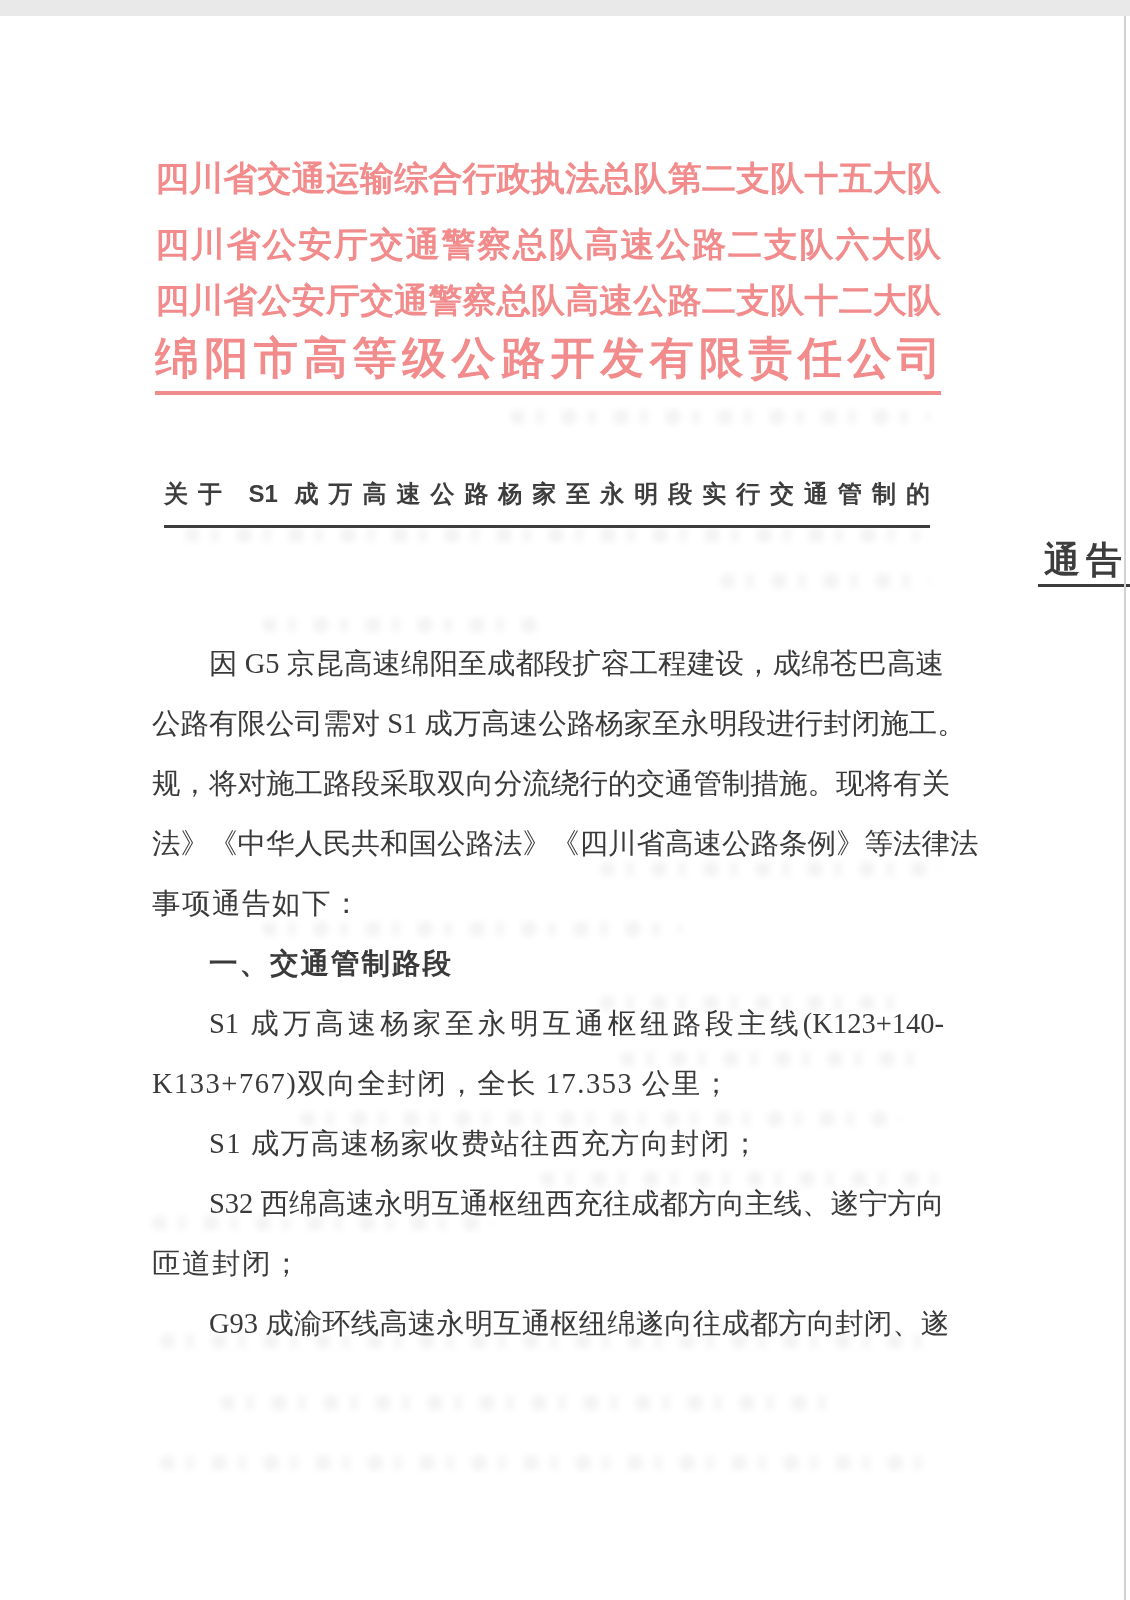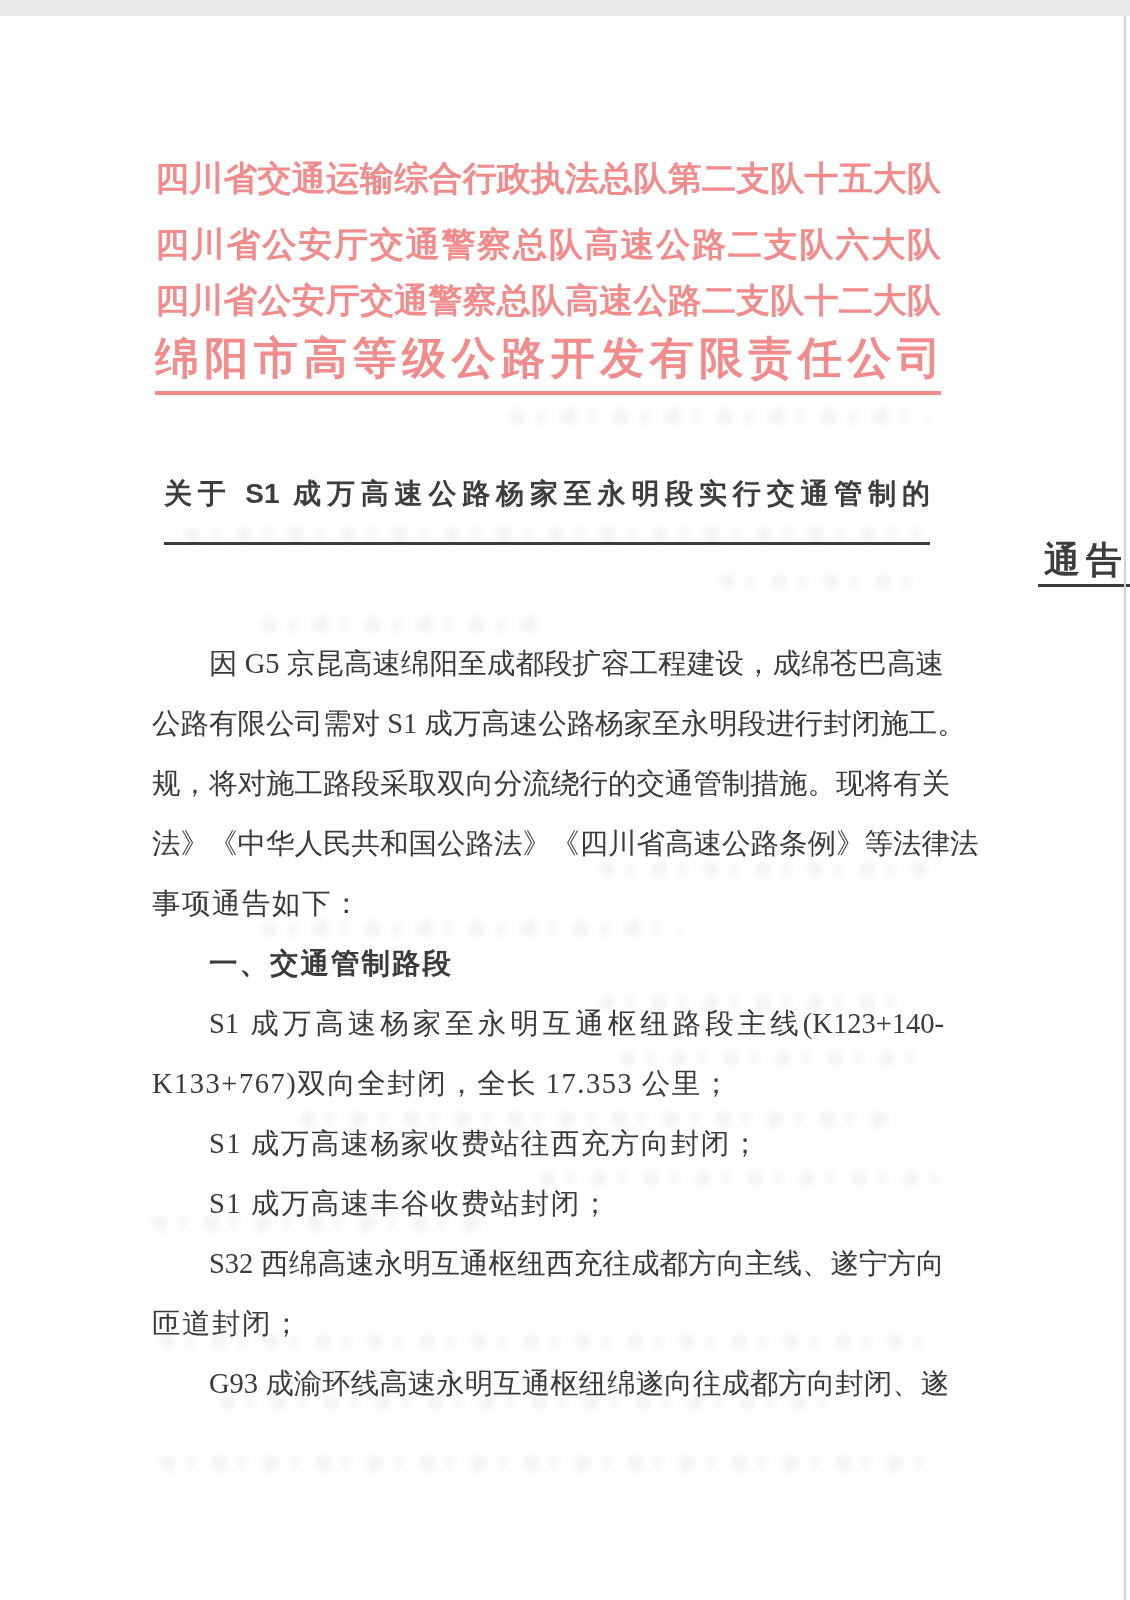--- a/index.html
+++ b/index.html
@@ -28,25 +28,25 @@
   .red-line.issuer{
     top:316px;
     font-size:44px;line-height:52px;
     padding-bottom:7px;
     border-bottom:4px solid #f28b8b;
   }
   
   .doc-title-1{
     position:absolute;left:164px;top:456px;width:766px;
     font-family:"Liberation Sans","DejaVu Sans",sans-serif;
-    font-weight:700;font-size:28px;line-height:44px;
+    font-weight:700;font-size:24px;line-height:44px;
     color:#3d3d3d;
     text-align:justify;text-align-last:justify;
     white-space:nowrap;
-    padding-bottom:26px;
+    padding-bottom:9px;
     border-bottom:3px solid #3d3d3d;
   }
   .doc-title-2-wrap{
     position:absolute;left:0;top:524px;width:1130px;
     text-align:right;
   }
   .doc-title-2{
     display:inline-block;
     font-family:"Liberation Sans","DejaVu Sans",sans-serif;
     font-weight:700;font-size:36px;line-height:40px;
@@ -110,21 +110,20 @@
     <div class="bline">法》《中华人民共和国公路法》《四川省高速公路条例》等法律法</div>
     <div class="bline last">事项通告如下：</div>
 
     <div class="bline bold indent">一、交通管制路段</div>
 
     <div class="bline indent">S1 成万高速杨家至永明互通枢纽路段主线(K123+140-</div>
     <div class="bline last">K133+767)双向全封闭，全长 17.353 公里；</div>
 
     <div class="bline last indent">S1 成万高速杨家收费站往西充方向封闭；</div>
 
-    <div class="bline last indent">S1 成万高速丰谷收费站封闭；</div>
 
     <div class="bline indent">S32 西绵高速永明互通枢纽西充往成都方向主线、遂宁方向</div>
     <div class="bline last">匝道封闭；</div>
 
     <div class="bline indent">G93 成渝环线高速永明互通枢纽绵遂向往成都方向封闭、遂</div>
   </div>
 
   <div class="ghost" style="top:394px;left:510px;width:420px"></div>
   <div class="ghost" style="top:512px;left:185px;width:735px"></div>
   <div class="ghost" style="top:558px;left:720px;width:210px"></div>

